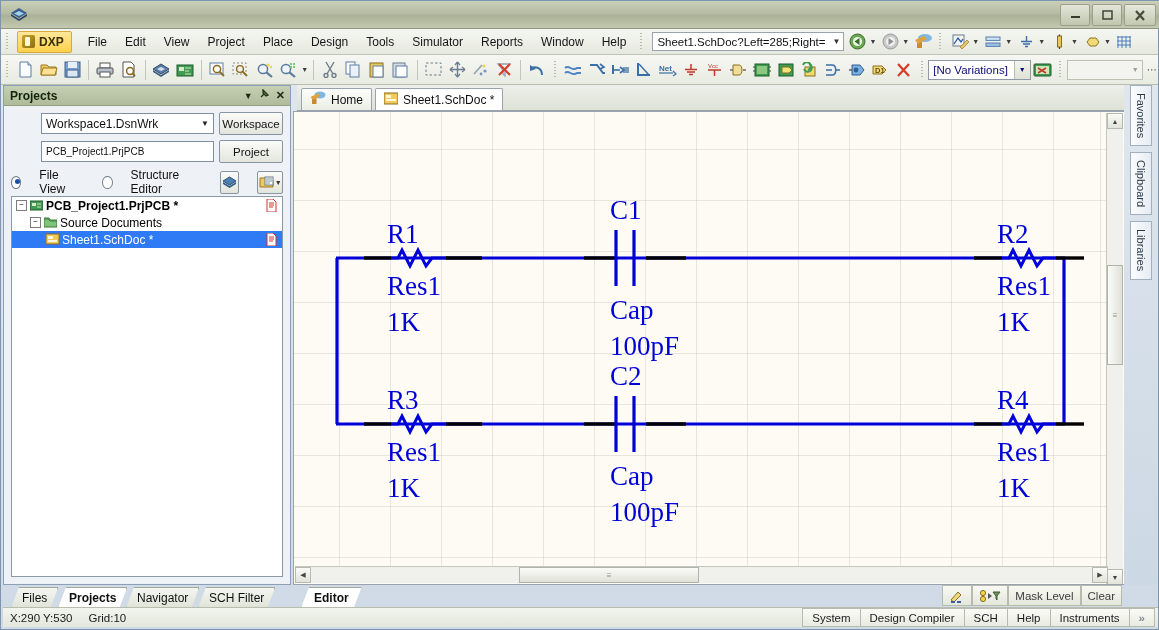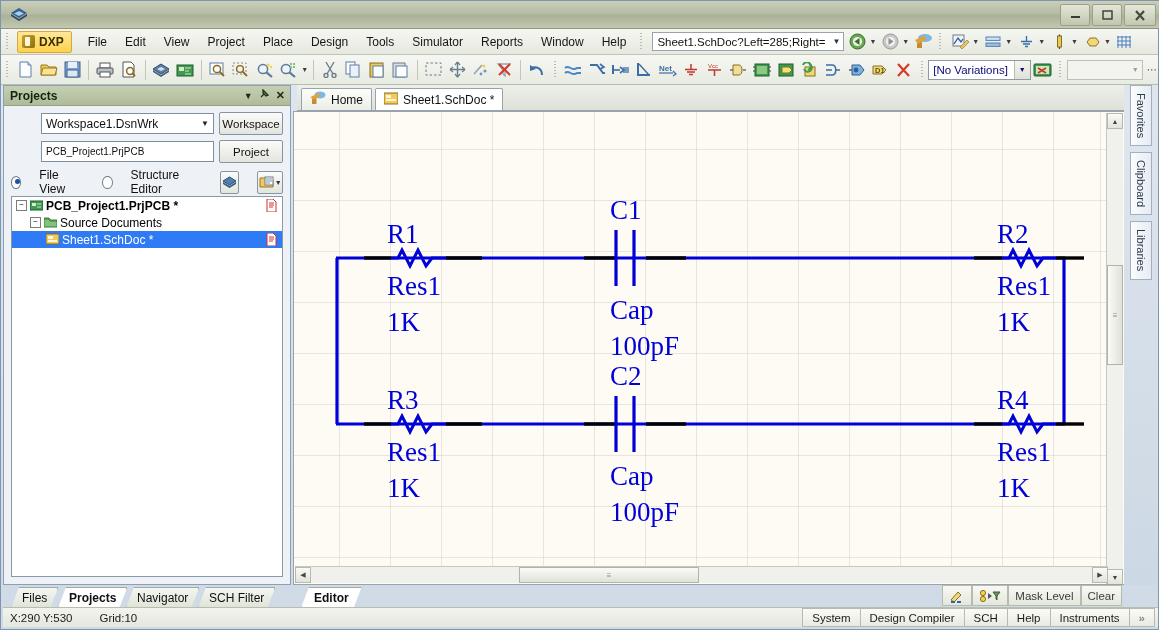--- a/index.html
+++ b/index.html
@@ -807,21 +807,21 @@
   <div class="tabsrow">
     <div class="btab" style="left:8px;">Files</div>
     <div class="btab active" style="left:55px;">Projects</div>
     <div class="btab" style="left:123px;">Navigator</div>
     <div class="btab" style="left:195px;">SCH Filter</div>
     <div class="editor-tab" style="left:298px;">Editor</div>
   </div>
 
   <div class="statusbar">
     <span class="status-left">X:290 Y:530</span>
-    <span class="status-left" style="margin-left:27px;">Grid:10</span>
+    <span class="status-left" style="margin-left:16px;">Grid:10</span>
     <div class="panelbtns">
       <div class="pbtn">System</div>
       <div class="pbtn">Design Compiler</div>
       <div class="pbtn">SCH</div>
       <div class="pbtn">Help</div>
       <div class="pbtn">Instruments</div>
       <div class="pbtn">»</div>
     </div>
   </div>
 

